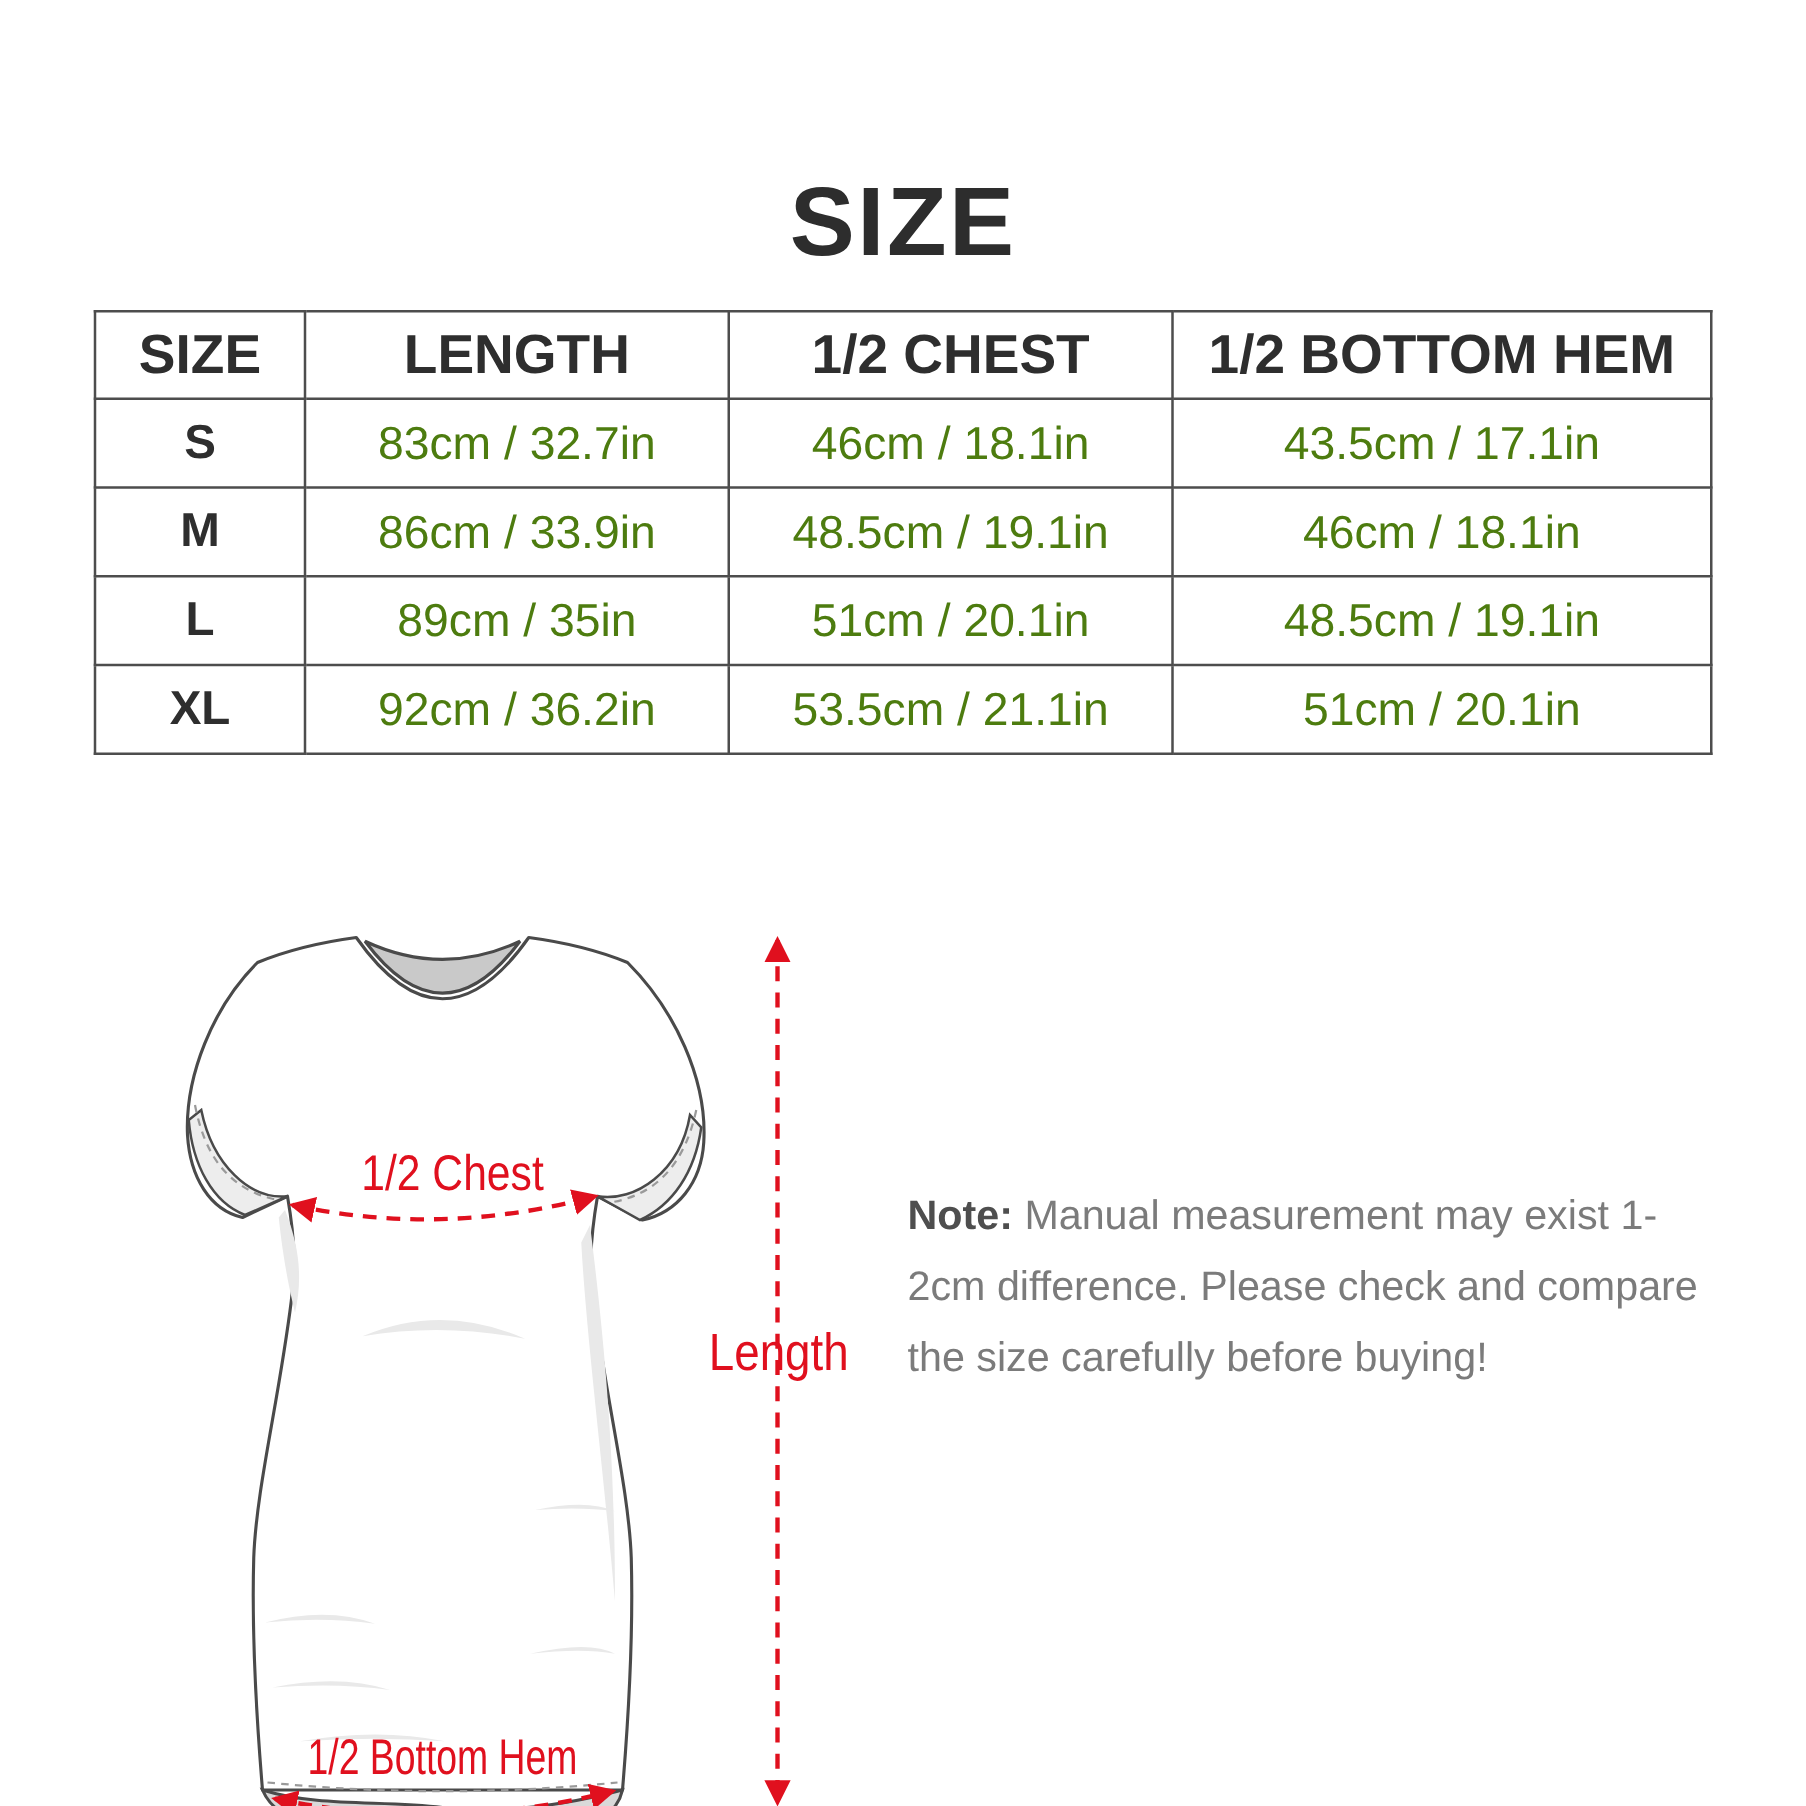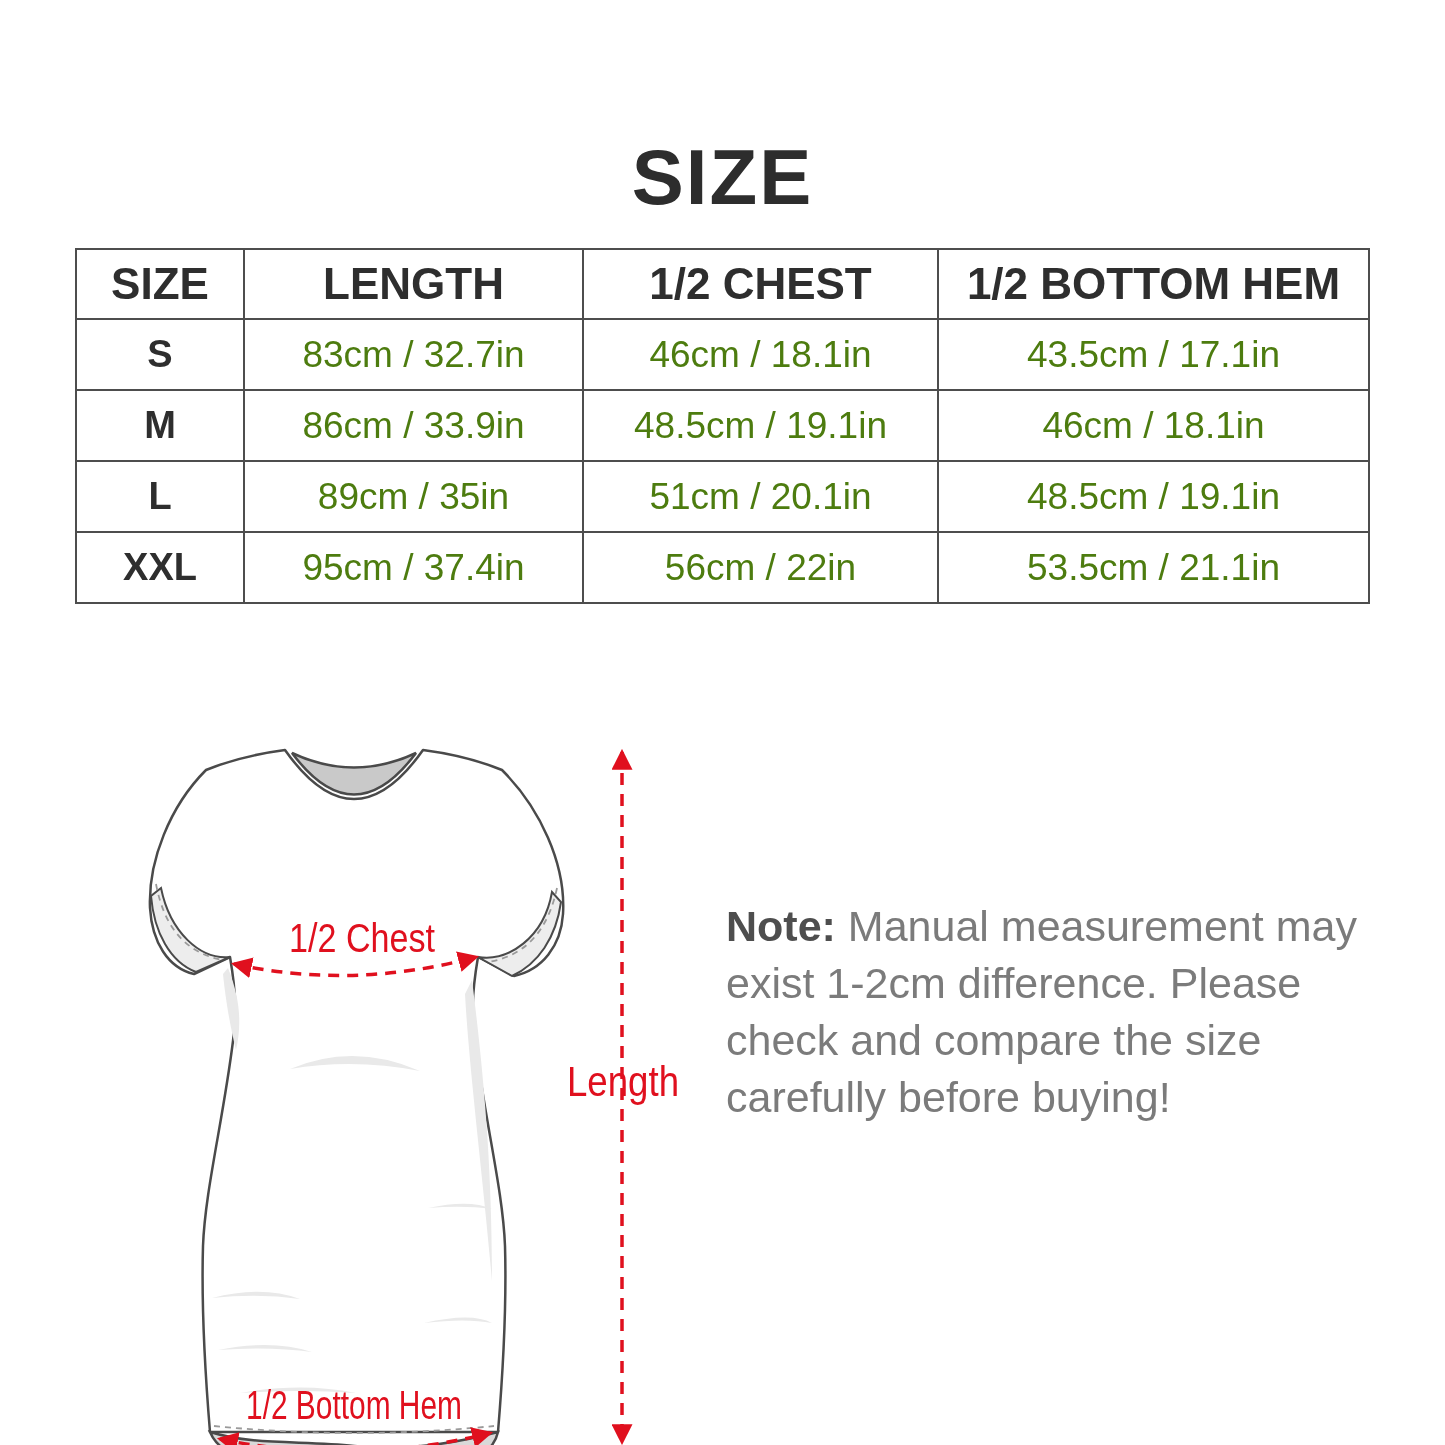--- a/index.html
+++ b/index.html
@@ -31,22 +31,22 @@
   }
   .col-size{width:168px}.col-length{width:339px}.col-chest{width:355px}.col-hem{width:431px}
   .diagram{position:absolute;left:140px;top:688px;}
   .red-stroke{stroke:var(--red,#e0101e);}
   .red-fill{fill:var(--red,#e0101e);}
   .red-text{fill:var(--red,#e0101e);font-family:"Liberation Sans",sans-serif;}
   .outline{fill:#ffffff;stroke:#4a4a4a;stroke-width:2.5;stroke-linejoin:round;}
   .fold{fill:#e9e9e9;stroke:none;}
   .stitch{fill:none;stroke:#9a9a9a;stroke-width:1.8;stroke-dasharray:6 5;}
   .note{
-    position:absolute;left:726px;top:850px;width:650px;margin:0;
-    font-size:43px;line-height:57px;color:#7b7b7b;
+    position:absolute;left:726px;top:895px;width:650px;margin:0;
+    font-size:33px;line-height:57px;color:#7b7b7b;
   }
   .note-label{font-weight:bold;color:#4e4e4e;}
 </style>
 </head>
 <body>
 
 <div class="page">
 
   <h1 class="title">SIZE</h1>
 
@@ -78,24 +78,24 @@
         <td>48.5cm / 19.1in</td>
         <td>46cm / 18.1in</td>
       </tr>
       <tr>
         <td class="size-col">L</td>
         <td>89cm / 35in</td>
         <td>51cm / 20.1in</td>
         <td>48.5cm / 19.1in</td>
       </tr>
       <tr>
-        <td class="size-col">XXL</td>
-        <td>95cm / 37.4in</td>
-        <td>56cm / 22in</td>
+        <td class="size-col">XL</td>
+        <td>92cm / 36.2in</td>
         <td>53.5cm / 21.1in</td>
+        <td>51cm / 20.1in</td>
       </tr>
     </tbody>
   </table>
 
   <svg class="diagram" width="560" height="745" viewBox="0 0 560 745">
     <defs>
       <marker id="ah" viewBox="0 0 10 10" refX="8.5" refY="5" markerWidth="6" markerHeight="6" orient="auto-start-reverse">
         <path d="M0,0 L10,5 L0,10 Z" class="red-fill"></path>
       </marker>
     </defs>

